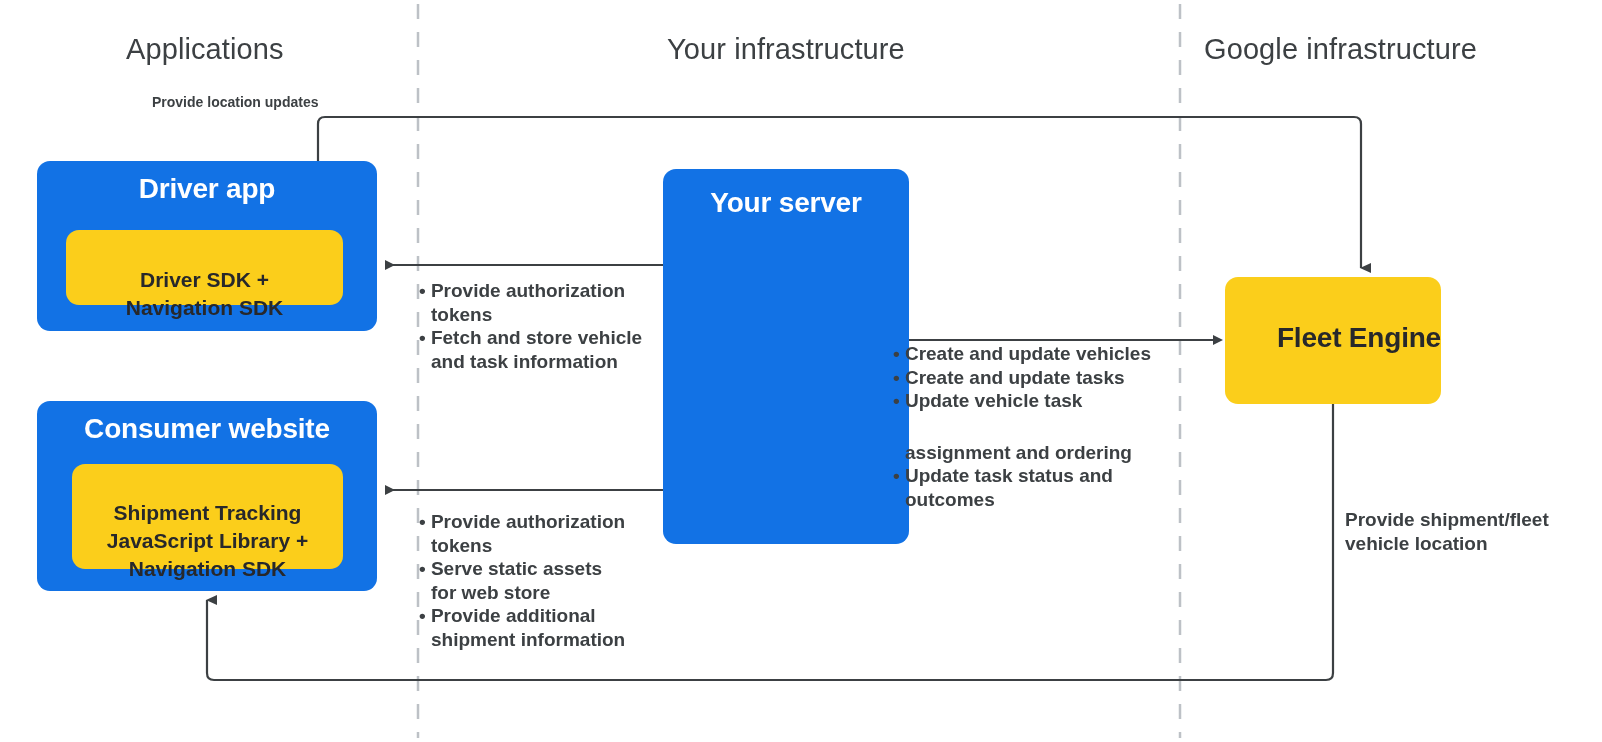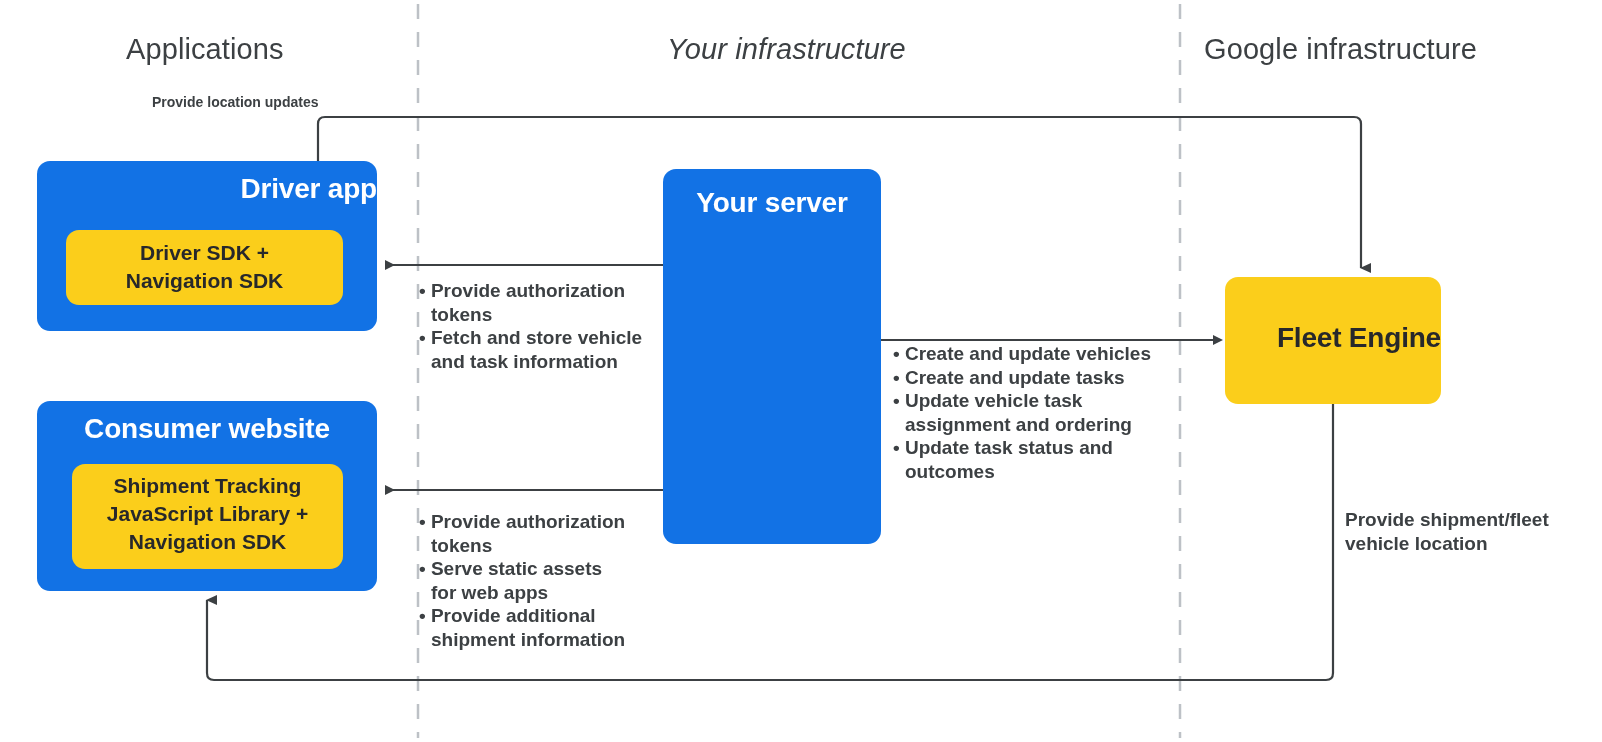--- a/index.html
+++ b/index.html
@@ -64,20 +64,21 @@
   .inner-label {
     position: absolute;
     box-sizing: border-box;
     width: 100%;
     text-align: center;
     color: #27282b;
     font-weight: bold;
     font-size: 21px;
     line-height: 28px;
     padding: 0 6px;
+    margin-top: 27px;
   }
   .annot {
     position: absolute;
     color: #3c4043;
     font-weight: bold;
     font-size: 14px;
     line-height: 23.5px;
     white-space: nowrap;
   }
   .annot-plain {
@@ -127,71 +128,71 @@
     <g>
       <path d="M881,340 L1213,340" fill="none" stroke="#3c4043" stroke-width="2.2" marker-end="url(#arrow-right)"></path>
     </g>
 
     <g>
       <path d="M1333,404 L1333,673 Q1333,680 1326,680 L214,680 Q207,680 207,673 L207,600" fill="none" stroke="#3c4043" stroke-width="2.2" marker-end="url(#arrow-up)"></path>
     </g>
   </svg>
 
   <div class="zone-title" style="left:126px; top:33px;">Applications</div>
-  <div class="zone-title" style="left:667px; top:33px;font-style:italic;">Your infrastructure</div>
+  <div class="zone-title" style="left:667px; top:33px;">Your infrastructure</div>
   <div class="zone-title" style="left:1204px; top:33px;">Google infrastructure</div>
 
   <div class="node node-blue" style="left:37px; top:161px; width:340px; height:170px;">
-    <div class="node-title-white" style="top:12px;text-align:right;">Driver app</div>
+    <div class="node-title-white" style="top:12px;">Driver app</div>
   </div>
   <div class="node node-yellow" style="left:66px; top:230px; width:277px; height:75px;">
     <div class="inner-label" style="top:9px;">Driver SDK +</div>
     <div class="inner-label" style="top:37px;">Navigation SDK</div>
   </div>
 
   <div class="node node-blue" style="left:37px; top:401px; width:340px; height:190px;">
     <div class="node-title-white" style="top:12px;">Consumer website</div>
   </div>
   <div class="node node-yellow" style="left:72px; top:464px; width:271px; height:105px;">
     <div class="inner-label" style="top:8px;text-align:center;">Shipment Tracking</div>
     <div class="inner-label" style="top:36px;">JavaScript Library  +</div>
     <div class="inner-label" style="top:64px;">Navigation SDK</div>
   </div>
 
-  <div class="node node-blue" style="left:663px; top:169px; width:218px; height:375px;">
+  <div class="node node-blue" style="left:663px; top:169px; width:246px; height:375px;">
     <div class="node-title-white" style="top:18px;">Your server</div>
   </div>
 
   <div class="node node-yellow" style="left:1225px; top:277px; width:216px; height:127px;">
     <div class="node-title-dark" style="top:45px;">Fleet Engine</div>
   </div>
 
   <div class="annot" style="left:152px; top:91px;">Provide location updates</div>
 
   <div class="annot-plain" style="left:419px; top:279px;">
     <div>• Provide authorization</div>
     <div style="padding-left:12px;">tokens</div>
     <div>• Fetch and store vehicle</div>
     <div style="padding-left:12px;">and task information</div>
   </div>
 
   <div class="annot-plain" style="left:419px; top:510px;">
     <div>• Provide authorization</div>
     <div style="padding-left:12px;">tokens</div>
     <div>• Serve static assets</div>
-    <div style="padding-left:12px;">for web apps</div>
+    <div style="padding-left:12px;">for web store</div>
     <div>• Provide additional</div>
     <div style="padding-left:12px;">shipment information</div>
   </div>
 
   <div class="annot-plain" style="left:893px; top:342px;">
     <div>• Create and update vehicles</div>
     <div>• Create and update tasks</div>
     <div>• Update vehicle task</div>
-    <div style="padding-left:12px;">assignment and ordering</div>
+    <div style="padding-left:12px;margin-top:28px;">assignment and ordering</div>
     <div>• Update task status and</div>
     <div style="padding-left:12px;">outcomes</div>
   </div>
 
   <div class="annot-plain" style="left:1345px; top:508px;">
     <div>Provide shipment/fleet</div>
     <div>vehicle location</div>
   </div>
 
 </div>

